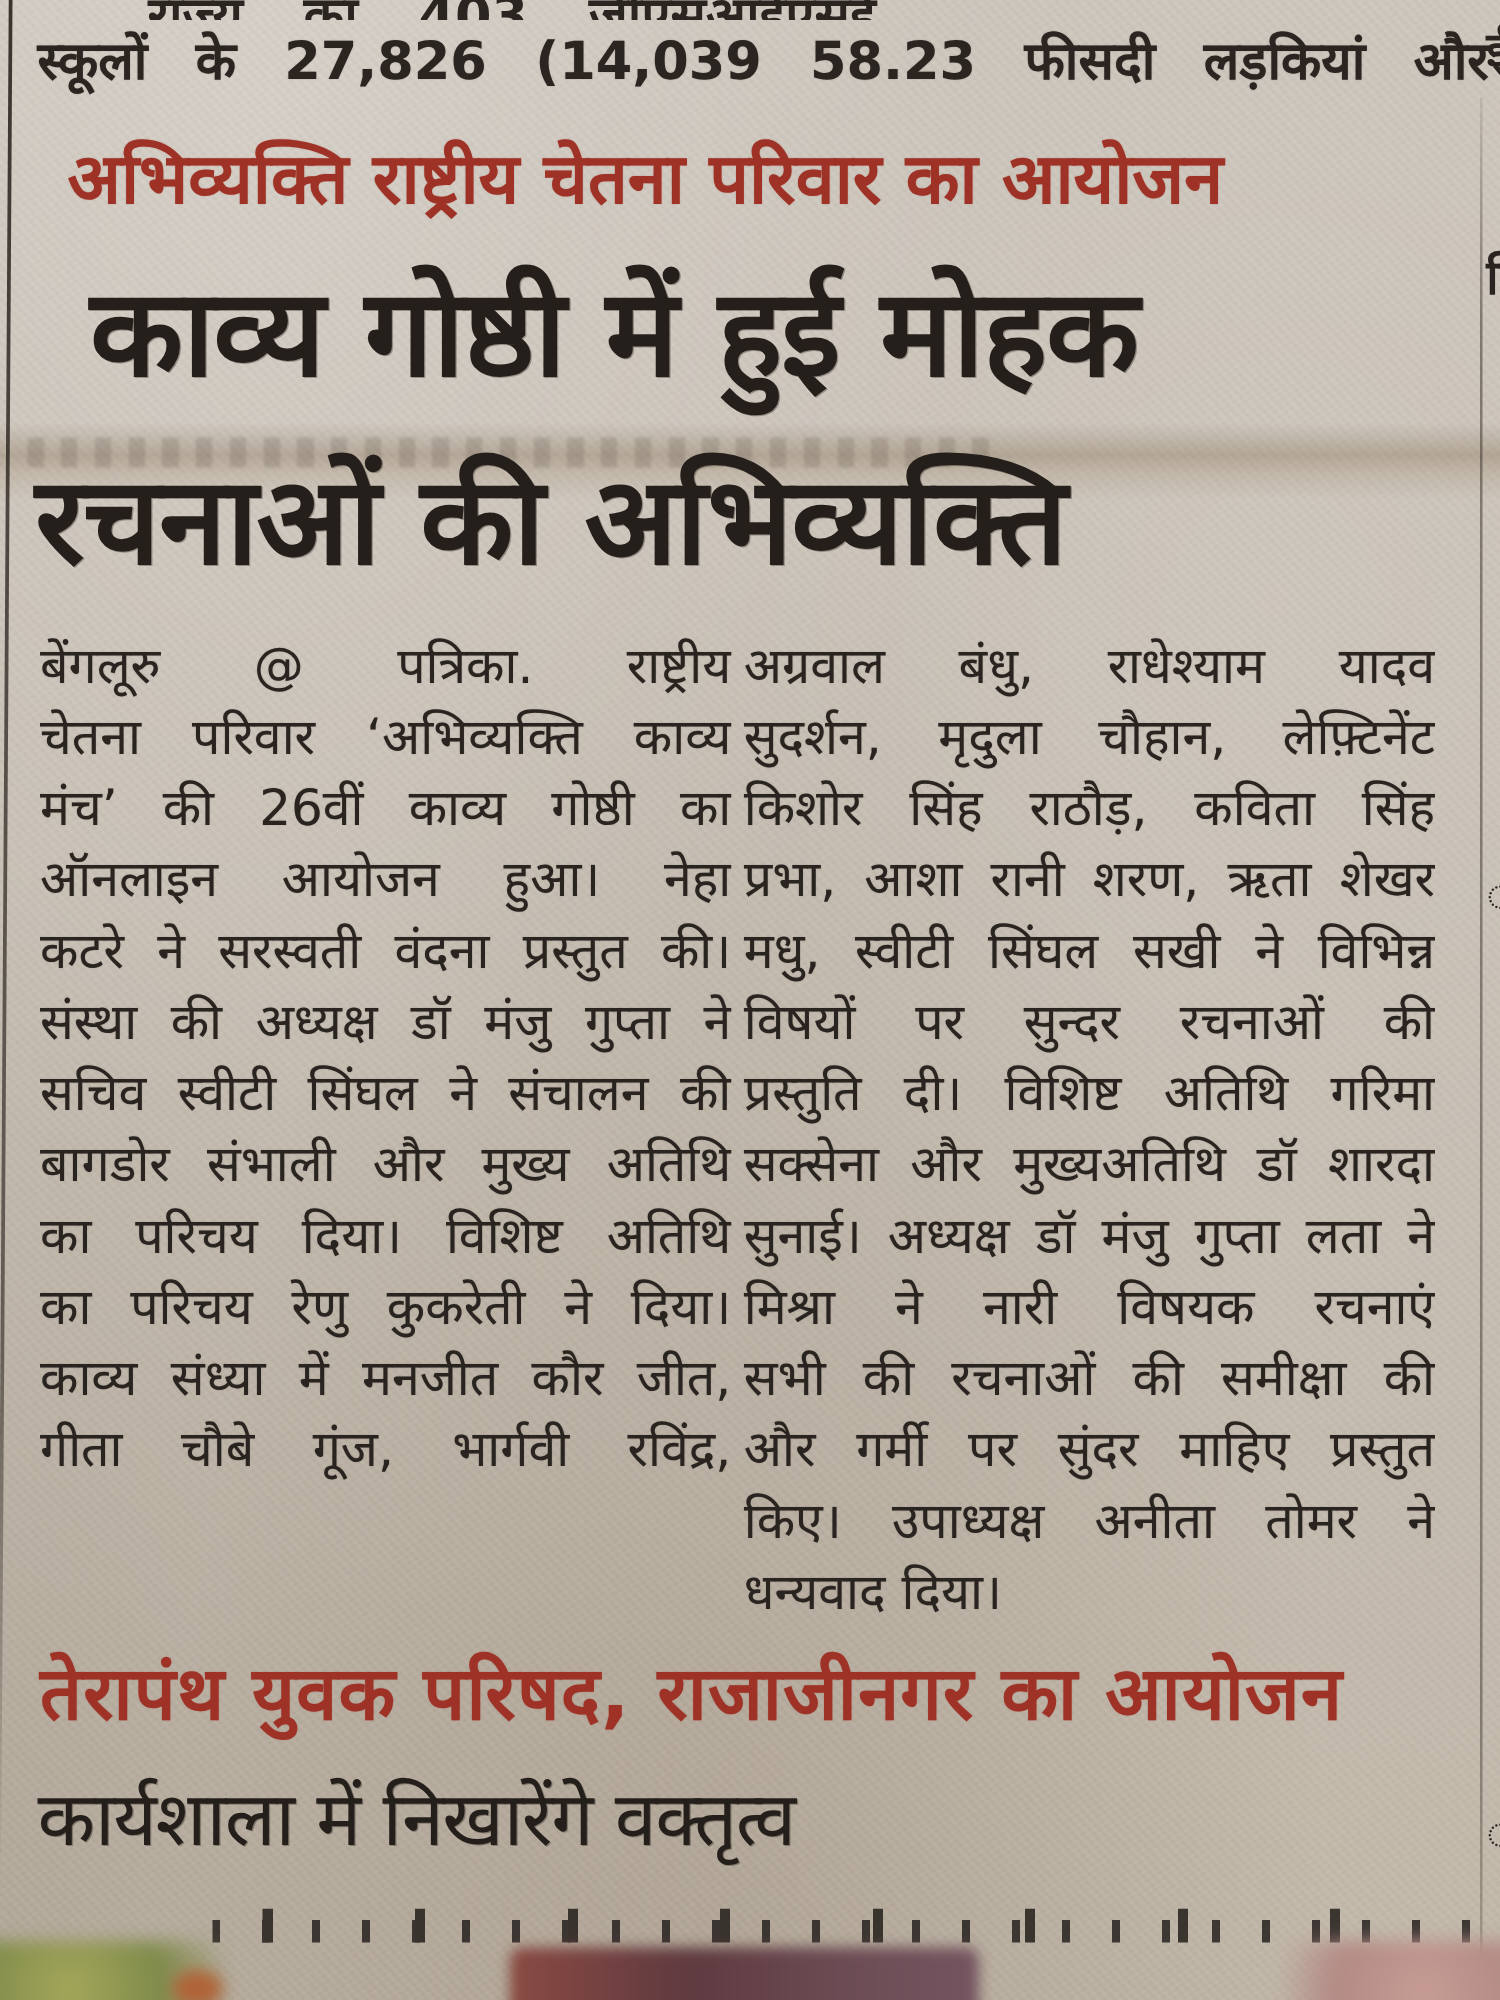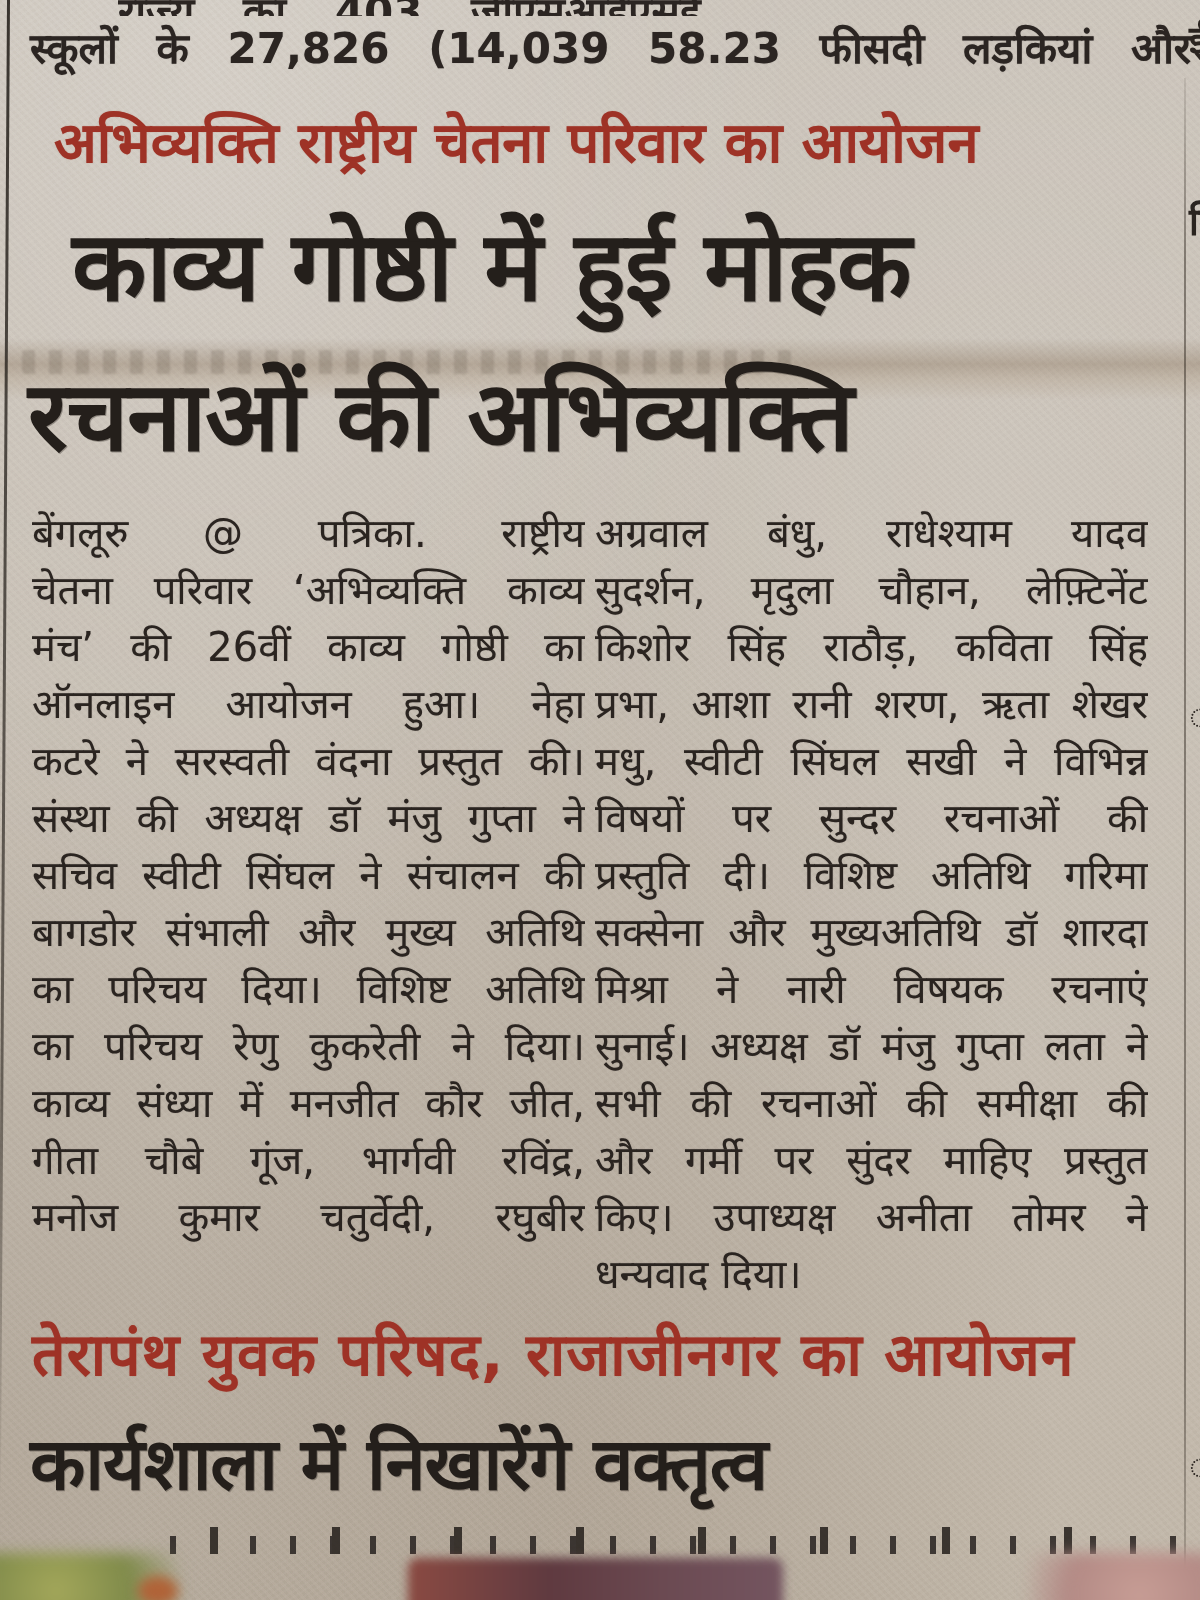--- a/index.html
+++ b/index.html
@@ -62,21 +62,21 @@
     text-shadow:0 0 1px rgba(158,50,38,.45);
   }
   .kicker-1{left:54px;top:102px;font-size:56px;}
   .kicker-2{left:32px;top:1312px;font-size:59px;letter-spacing:1px;}
   .headline-1{position:absolute;left:0;top:0;margin:0;font-weight:bold;color:#241f1b;}
   .hl-line{position:absolute;white-space:nowrap;letter-spacing:-1px;
     text-shadow:1px 1px 0 rgba(36,31,27,.35);}
   .hl-1a{left:72px;top:196px;font-size:97px;}
   .hl-1b{left:28px;top:346px;font-size:97px;}
   .headline-2{
-    position:absolute;left:30px;top:1412px;font-size:72px;font-weight:bold;
+    position:absolute;left:30px;top:1412px;font-size:60px;font-weight:normal;
     white-space:nowrap;color:#241f1b;letter-spacing:-1px;
     text-shadow:1px 1px 0 rgba(36,31,27,.35);
   }
   .cols{
     position:absolute;left:32px;top:505px;width:1116px;height:800px;
     display:flex;gap:10px;
   }
   .col{flex:1 1 0;overflow:hidden;}
   .line{
     height:57px;line-height:57px;font-size:40px;overflow:hidden;
@@ -140,33 +140,32 @@
         <div class="line">मंच’ की 26वीं काव्य गोष्ठी का</div>
         <div class="line">ऑनलाइन आयोजन हुआ। नेहा</div>
         <div class="line">कटरे ने सरस्वती वंदना प्रस्तुत की।</div>
         <div class="line">संस्था की अध्यक्ष डॉ मंजु गुप्ता ने</div>
         <div class="line">सचिव स्वीटी सिंघल ने संचालन की</div>
         <div class="line">बागडोर संभाली और मुख्य अतिथि</div>
         <div class="line">का परिचय दिया। विशिष्ट अतिथि</div>
         <div class="line">का परिचय रेणु कुकरेती ने दिया।</div>
         <div class="line">काव्य संध्या में मनजीत कौर जीत,</div>
         <div class="line">गीता चौबे गूंज, भार्गवी रविंद्र,</div>
-        <div class="line">मनोज कुमार चतुर्वेदी, रघुबीर</div>
       </div>
     <div class="col col-right">
         <div class="line">अग्रवाल बंधु, राधेश्याम यादव</div>
         <div class="line">सुदर्शन, मृदुला चौहान, लेफ़्टिनेंट</div>
         <div class="line">किशोर सिंह राठौड़, कविता सिंह</div>
         <div class="line">प्रभा, आशा रानी शरण, ऋता शेखर</div>
         <div class="line">मधु, स्वीटी सिंघल सखी ने विभिन्न</div>
         <div class="line">विषयों पर सुन्दर रचनाओं की</div>
         <div class="line">प्रस्तुति दी। विशिष्ट अतिथि गरिमा</div>
         <div class="line">सक्सेना और मुख्यअतिथि डॉ शारदा</div>
+        <div class="line">सुनाई। अध्यक्ष डॉ मंजु गुप्ता लता ने</div>
         <div class="line">मिश्रा ने नारी विषयक रचनाएं</div>
-        <div class="line">सुनाई। अध्यक्ष डॉ मंजु गुप्ता लता ने</div>
         <div class="line">सभी की रचनाओं की समीक्षा की</div>
         <div class="line">और गर्मी पर सुंदर माहिए प्रस्तुत</div>
         <div class="line">किए। उपाध्यक्ष अनीता तोमर ने</div>
         <div class="line">धन्यवाद दिया।</div>
       </div>
   </div>
 
   <div class="kicker kicker-2">तेरापंथ युवक परिषद, राजाजीनगर का आयोजन</div>
   <div class="headline-2">कार्यशाला में निखारेंगे वक्तृत्व</div>
 

